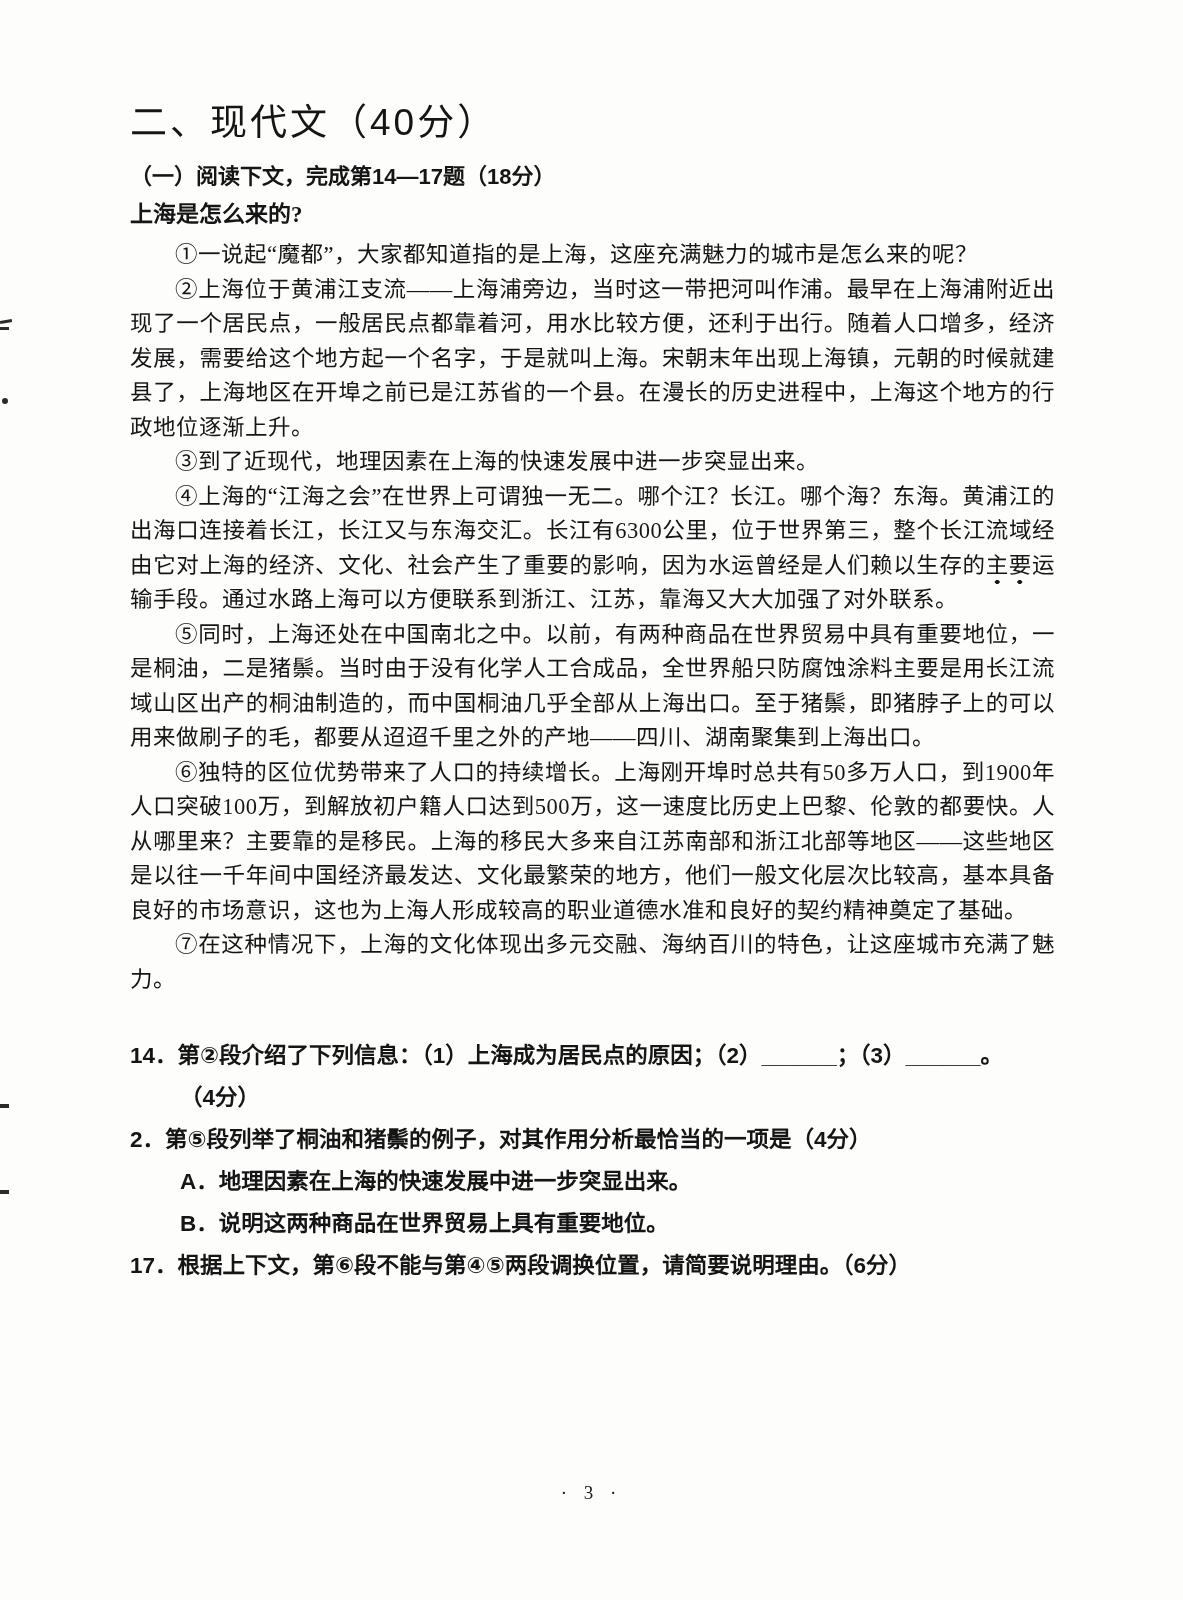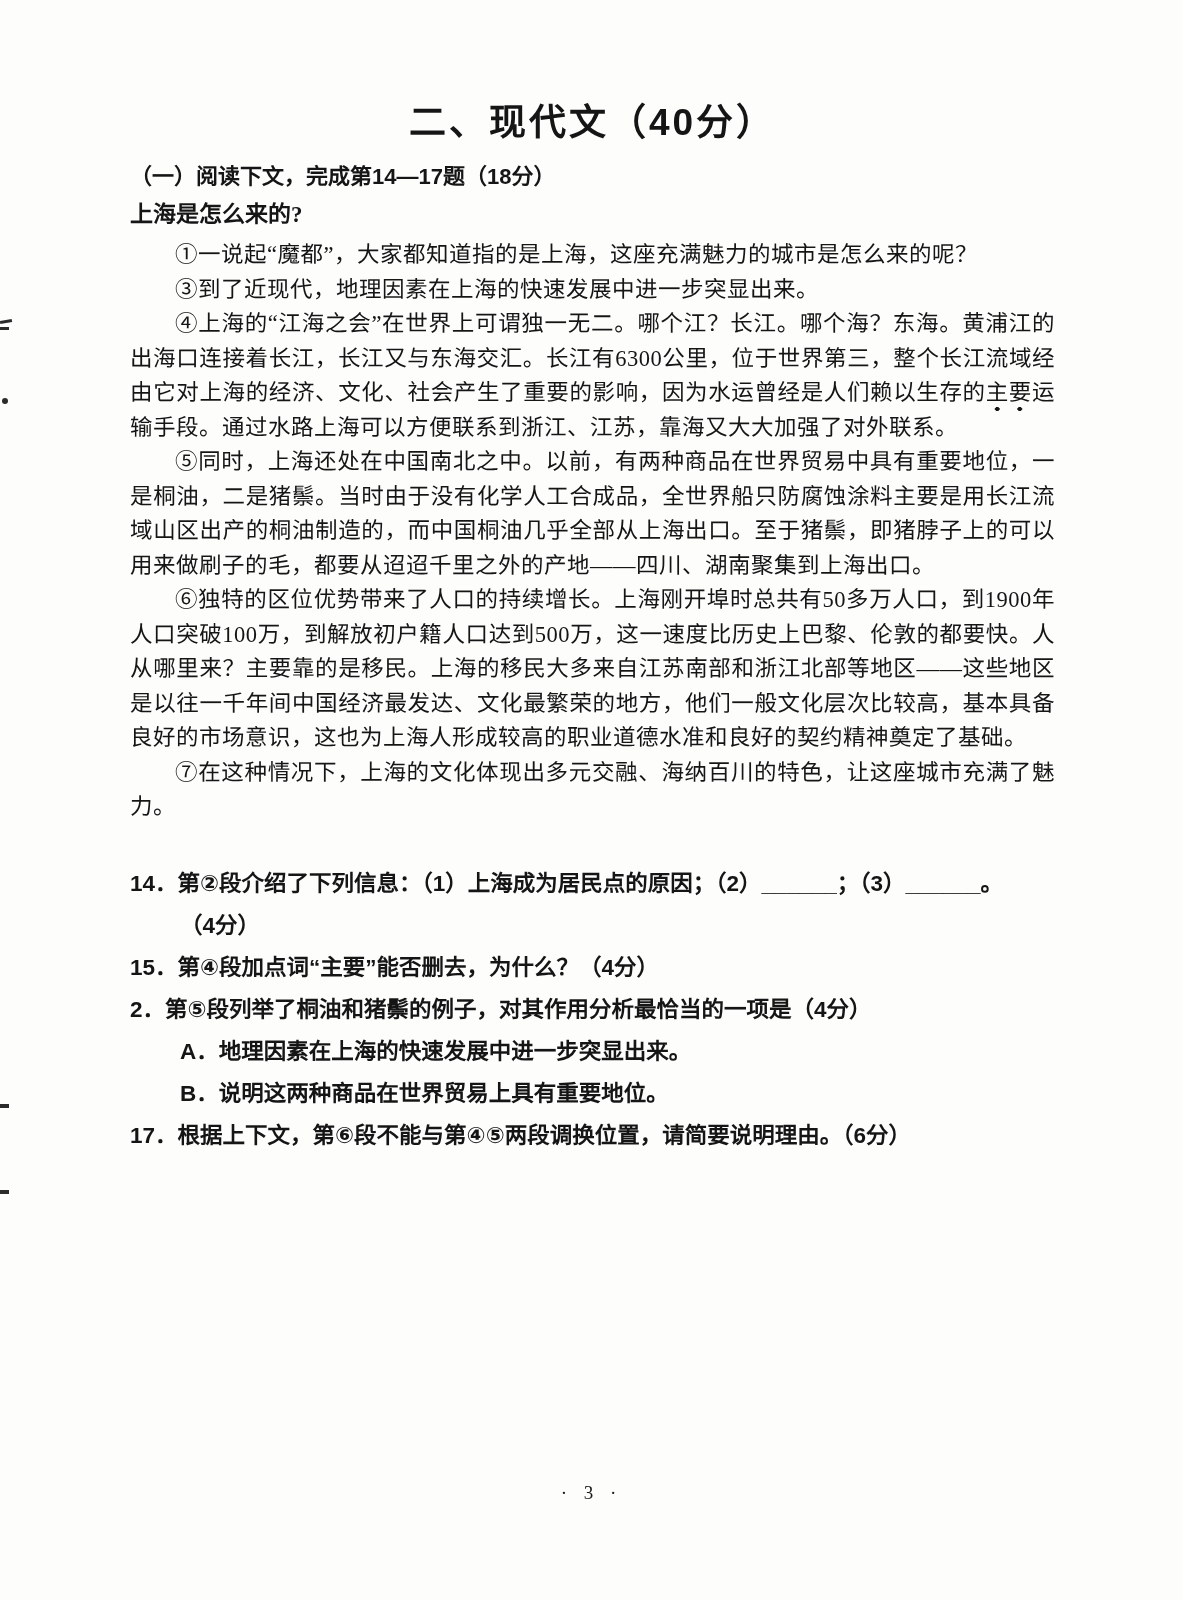--- a/index.html
+++ b/index.html
@@ -14,23 +14,22 @@
     background: #fdfdfc;
     color: #151515;
     overflow: hidden;
   }
 
   .content {
     padding: 100px 128px 0 130px;
   }
 
   .section-title {
-    text-align: center;
     font-family: "Liberation Sans", "DejaVu Sans", sans-serif;
-    font-weight: bold;
+    font-weight: normal;
     font-size: 37px;
     line-height: 46px;
     letter-spacing: 3px;
   }
 
   .part-heading {
     margin-top: 16px;
     font-family: "Liberation Sans", "DejaVu Sans", sans-serif;
     font-weight: bold;
     font-size: 22px;
@@ -108,33 +107,33 @@
   <div class="content">
 
     <div class="section-title">二、现代文（40分）</div>
 
     <div class="part-heading">（一）阅读下文，完成第14—17题（18分）</div>
 
     <div class="article-title">上海是怎么来的?</div>
 
     <div class="article">
       <p class="body-para"><span>①一说起“魔都”，大家都知道指的是上海，这座充满魅力的城市是怎么来的呢？</span></p>
+      <p class="body-para"><span>②上海位于黄浦江支流——上海浦旁边，当时这一带把河叫作浦。最早在上海浦附近出现了一个居民点，一般居民点都靠着河，用水比较方便，还利于出行。随着人口增多，经济发展，需要给这个地方起一个名字，于是就叫上海。宋朝末年出现上海镇，元朝的时候就建县了，上海地区在开埠之前已是江苏省的一个县。在漫长的历史进程中，上海这个地方的行政地位逐渐上升。</span></p>
       <p class="body-para"><span>③到了近现代，地理因素在上海的快速发展中进一步突显出来。</span></p>
       <p class="body-para"><span>④上海的“江海之会”在世界上可谓独一无二。哪个江？长江。哪个海？东海。黄浦江的出海口连接着长江，长江又与东海交汇。长江有6300公里，位于世界第三，整个长江流域经由它对上海的经济、文化、社会产生了重要的影响，因为水运曾经是人们赖以生存的</span><span class="emph">主要</span><span>运输手段。通过水路上海可以方便联系到浙江、江苏，靠海又大大加强了对外联系。</span></p>
       <p class="body-para"><span>⑤同时，上海还处在中国南北之中。以前，有两种商品在世界贸易中具有重要地位，一是桐油，二是猪鬃。当时由于没有化学人工合成品，全世界船只防腐蚀涂料主要是用长江流域山区出产的桐油制造的，而中国桐油几乎全部从上海出口。至于猪鬃，即猪脖子上的可以用来做刷子的毛，都要从迢迢千里之外的产地——四川、湖南聚集到上海出口。</span></p>
       <p class="body-para"><span>⑥独特的区位优势带来了人口的持续增长。上海刚开埠时总共有50多万人口，到1900年人口突破100万，到解放初户籍人口达到500万，这一速度比历史上巴黎、伦敦的都要快。人从哪里来？主要靠的是移民。上海的移民大多来自江苏南部和浙江北部等地区——这些地区是以往一千年间中国经济最发达、文化最繁荣的地方，他们一般文化层次比较高，基本具备良好的市场意识，这也为上海人形成较高的职业道德水准和良好的契约精神奠定了基础。</span></p>
       <p class="body-para"><span>⑦在这种情况下，上海的文化体现出多元交融、海纳百川的特色，让这座城市充满了魅力。</span></p>
     </div>
 
     <div class="questions">
 
       <div class="question"><span>14．</span><span>第②段介绍了下列信息：（1）上海成为居民点的原因；（2）______；（3）______。</span></div>
       <div class="score-line">（4分）</div>
 
-      <div class="question"><span>15．</span><span>第④段加点词“主要”能否删去，为什么？（4分）</span></div>
 
       <div class="question"><span>2．</span><span>第⑤段列举了桐油和猪鬃的例子，对其作用分析最恰当的一项是（4分）</span></div>
       <div class="option"><span>A．</span><span>地理因素在上海的快速发展中进一步突显出来。</span></div>
       <div class="option"><span>B．</span><span>说明这两种商品在世界贸易上具有重要地位。</span></div>
 
       <div class="question"><span>17．</span><span>根据上下文，第⑥段不能与第④⑤两段调换位置，请简要说明理由。（6分）</span></div>
 
     </div>
 
   </div>

